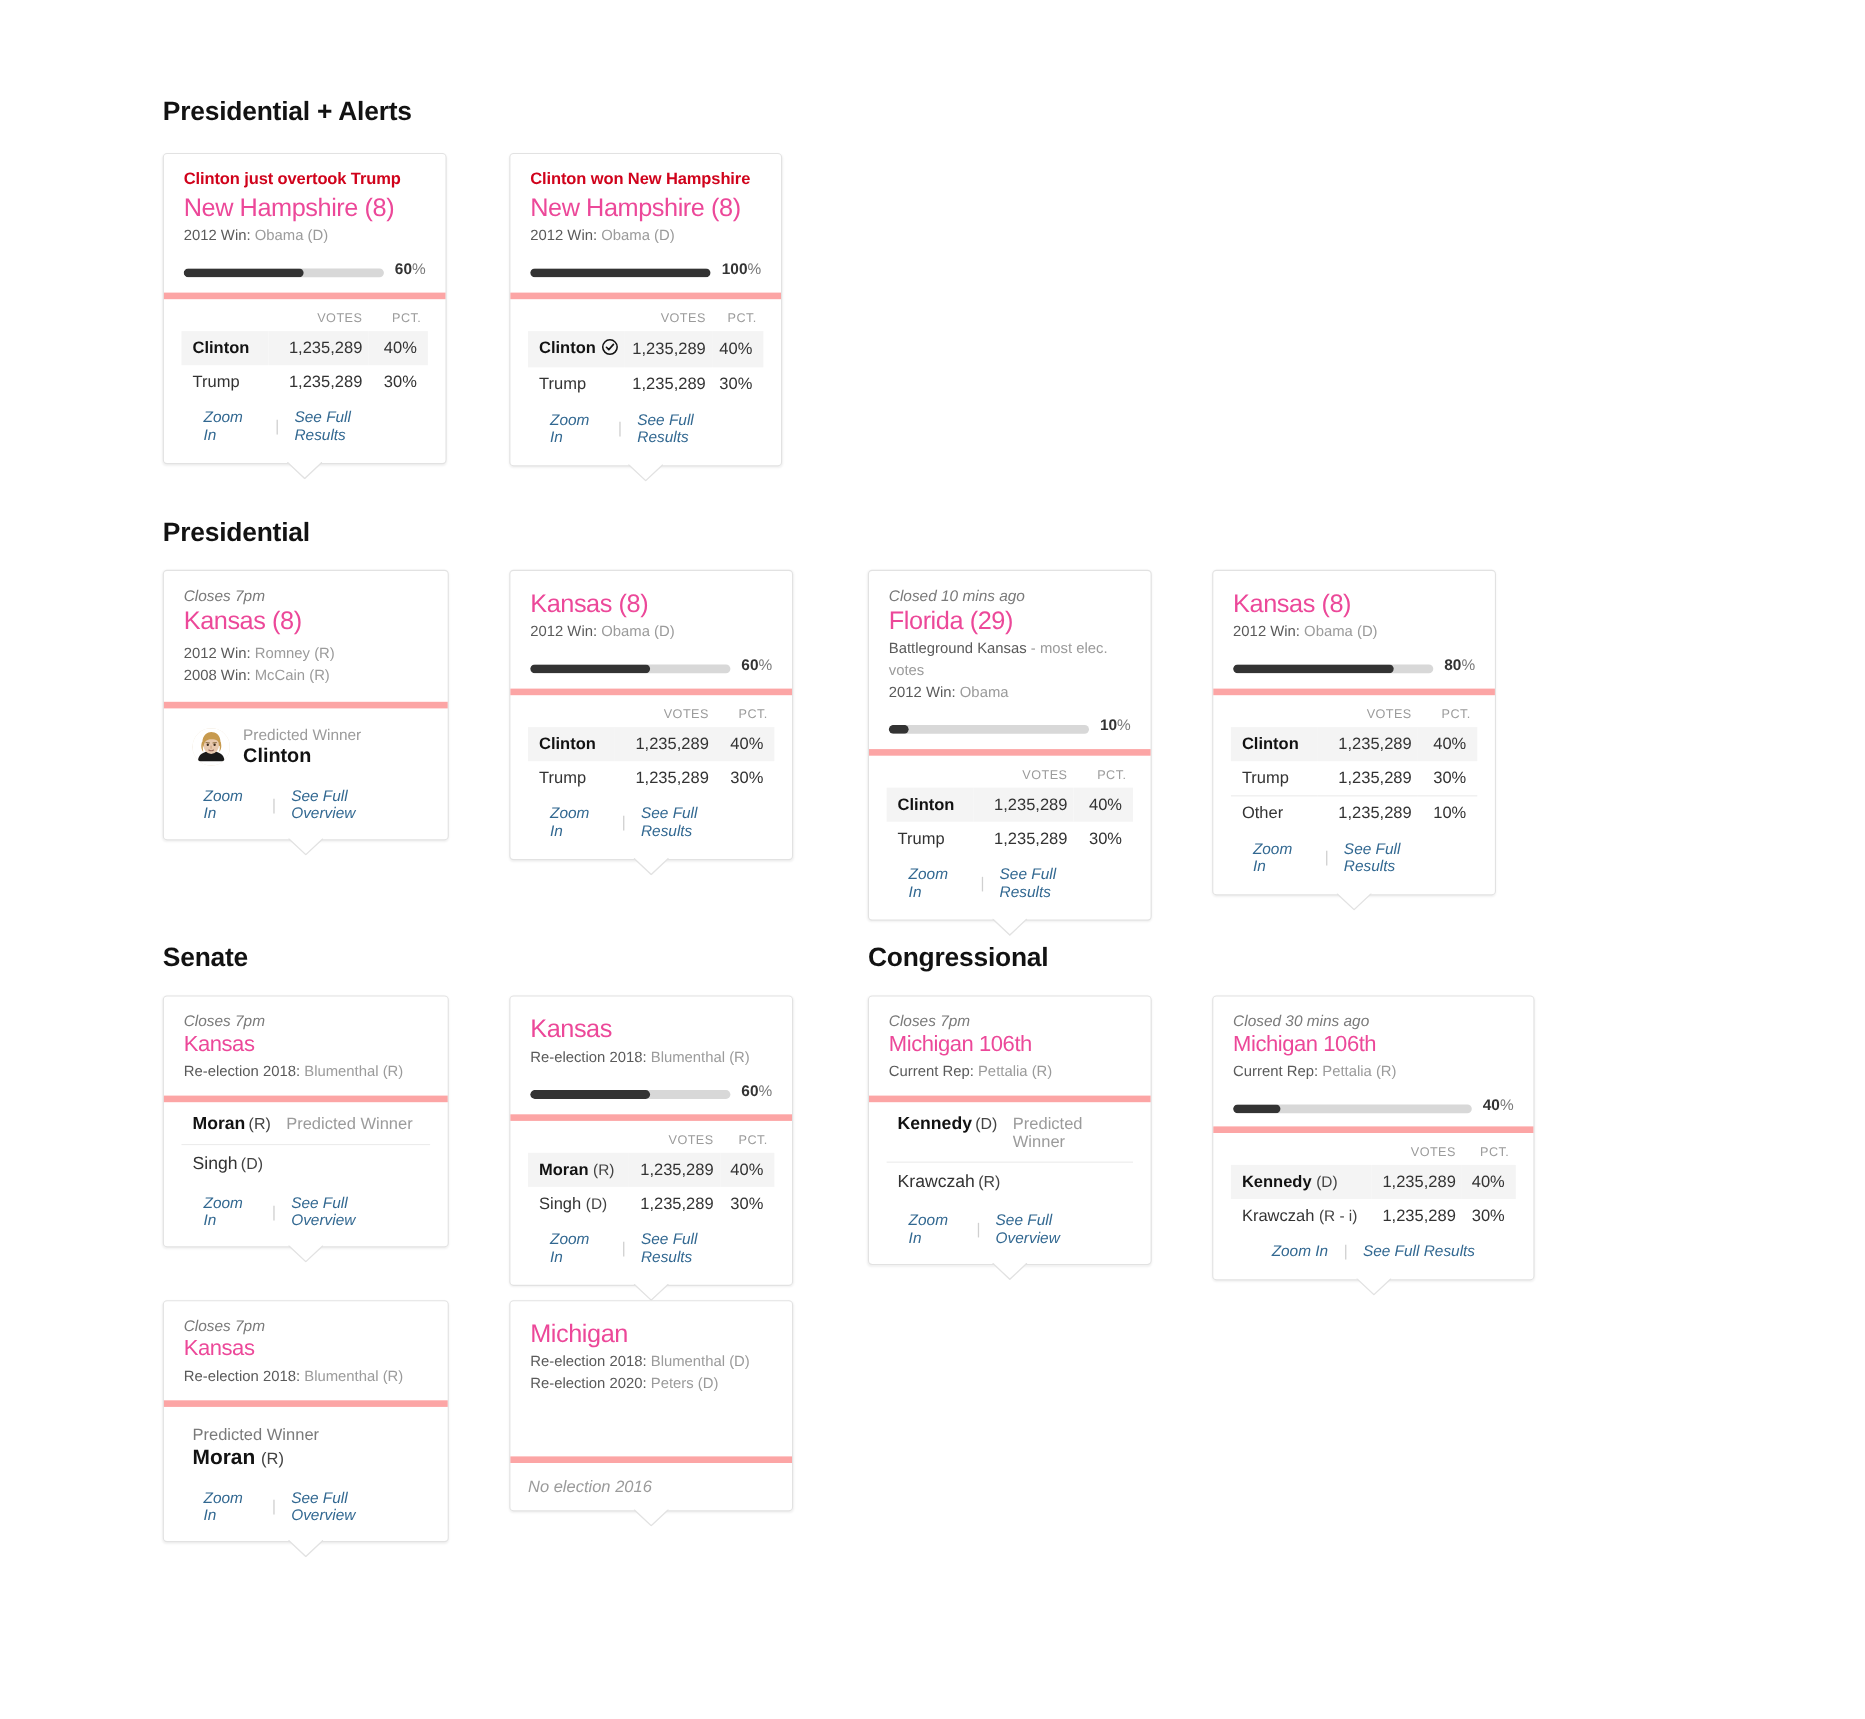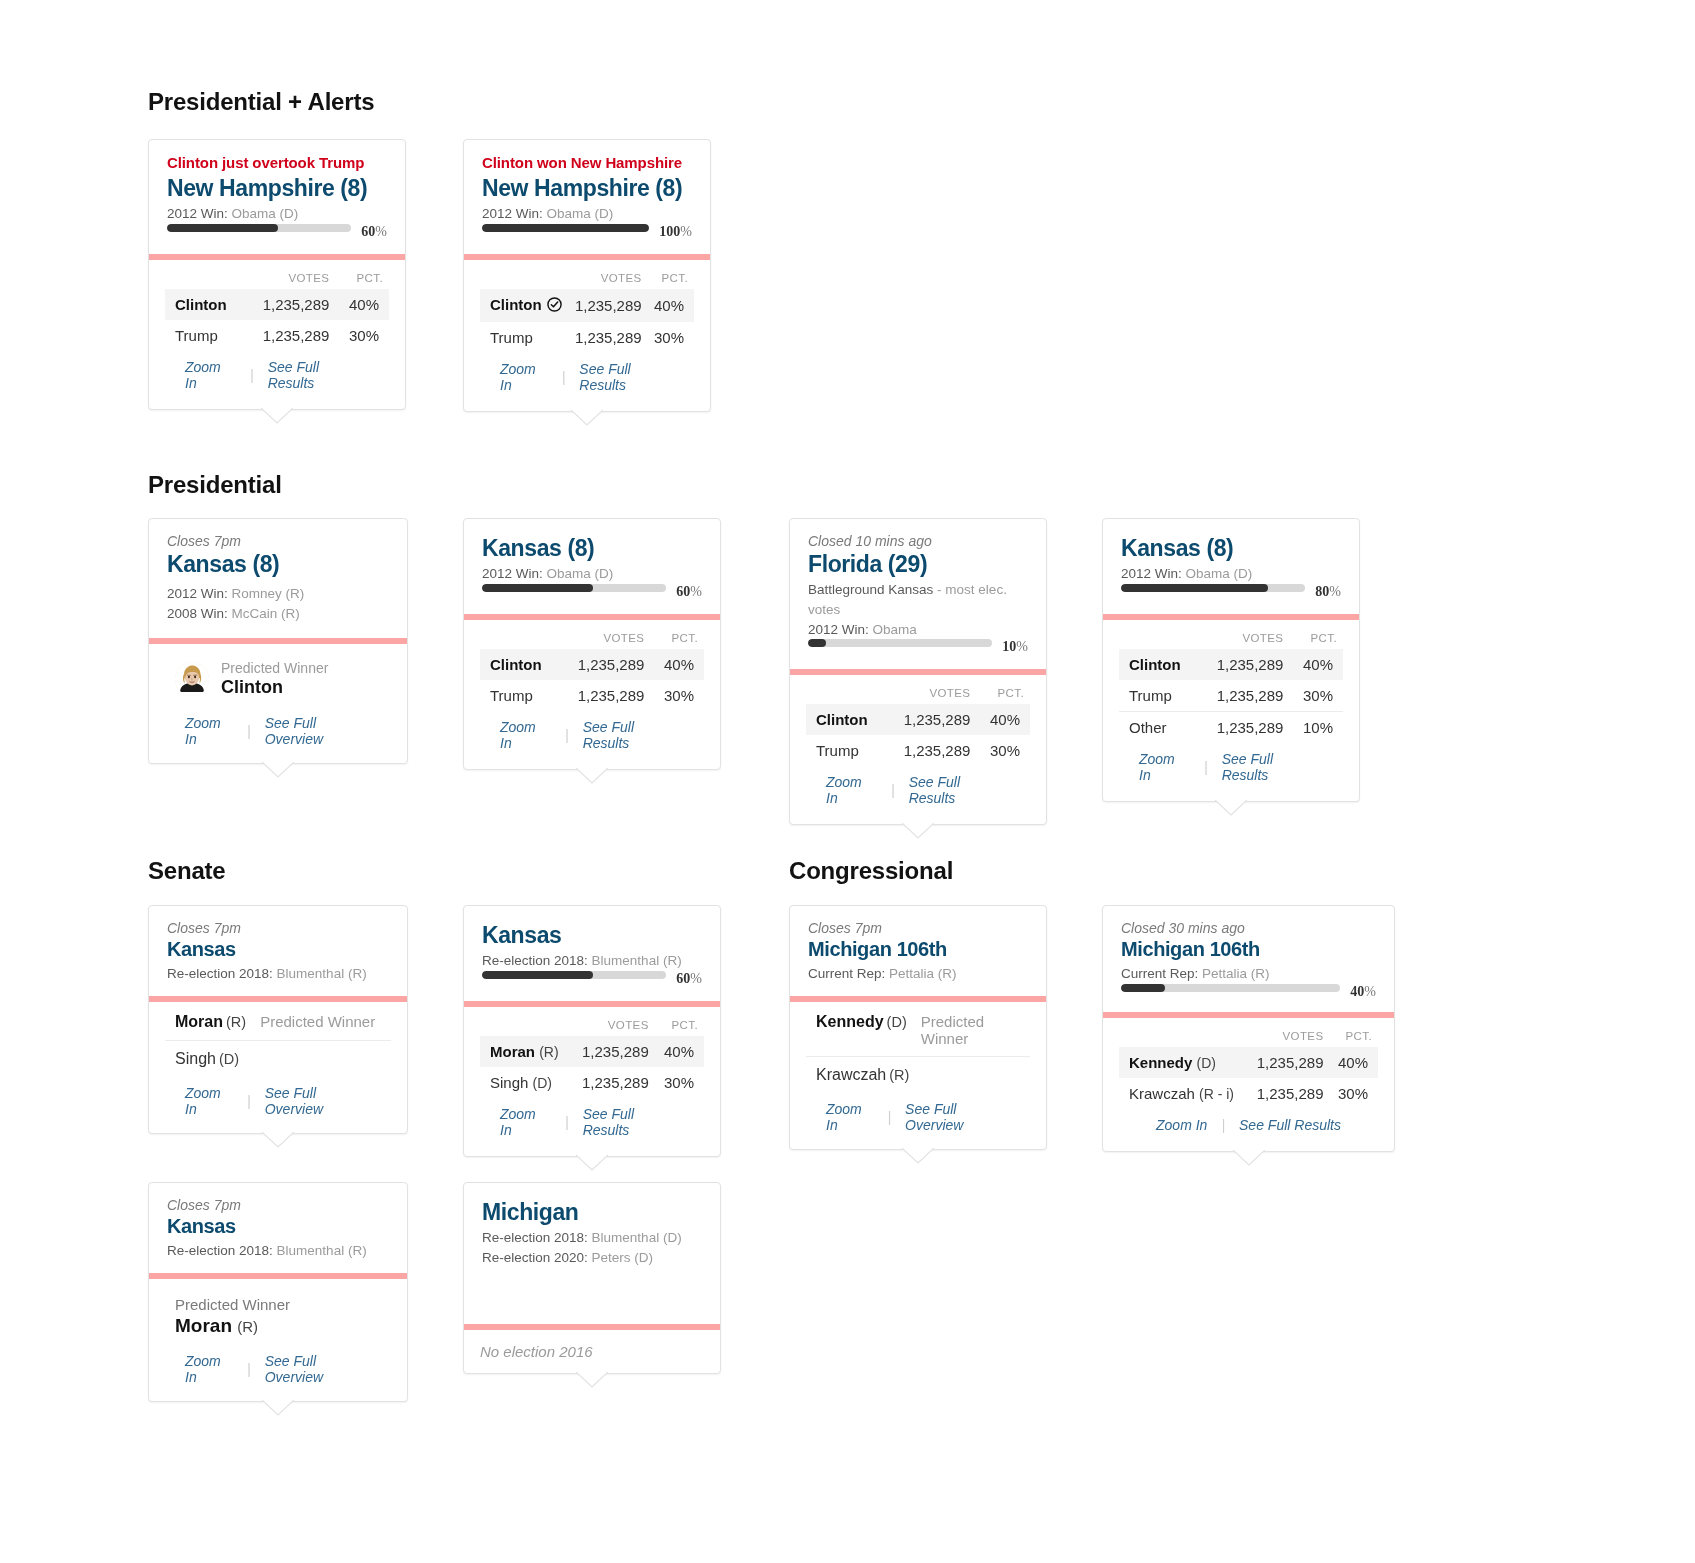--- a/index.html
+++ b/index.html
@@ -50,40 +50,40 @@
     letter-spacing: -0.1px;
   }
   .eyebrow-time {
     color: #7a7a7a;
     font-style: italic;
     font-size: 14px;
     margin-bottom: 2px;
   }
   .place-name {
     font-size: 23px;
-    font-weight: bold;
-    color: #0c4a6e;
+    font-weight: normal;
+    color: #ec4899;
     letter-spacing: -0.4px;
     line-height: 1.15;
     margin-bottom: 3px;
   }
   .place-name.sm { font-size: 20px; }
   .meta-line {
     font-size: 13.5px;
     color: #9b9b9b;
     line-height: 1.45;
   }
   .meta-line b { color: #5a5a5a; font-weight: normal; }
   .meta-line .dash { color: #9b9b9b; }
 
   
   .progress-row {
     display: flex;
-    align-items: flex-start;
-    font-family: Liberation Serif, serif;
+    align-items: flex-end;
+    margin-top: 12px;
   }
   .progress-track {
     flex: 1 1 auto;
     height: 8px;
     border-radius: 4px;
     background: #d8d8d8;
     overflow: hidden;
   }
   .progress-fill {
     height: 100%;

